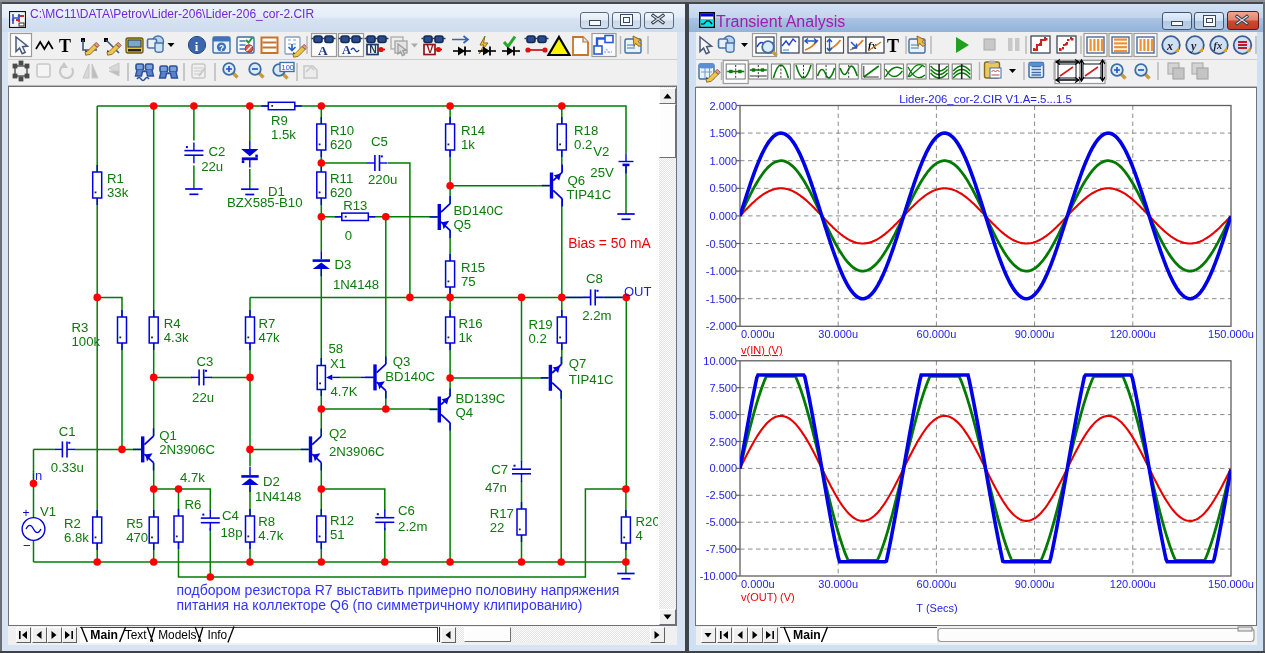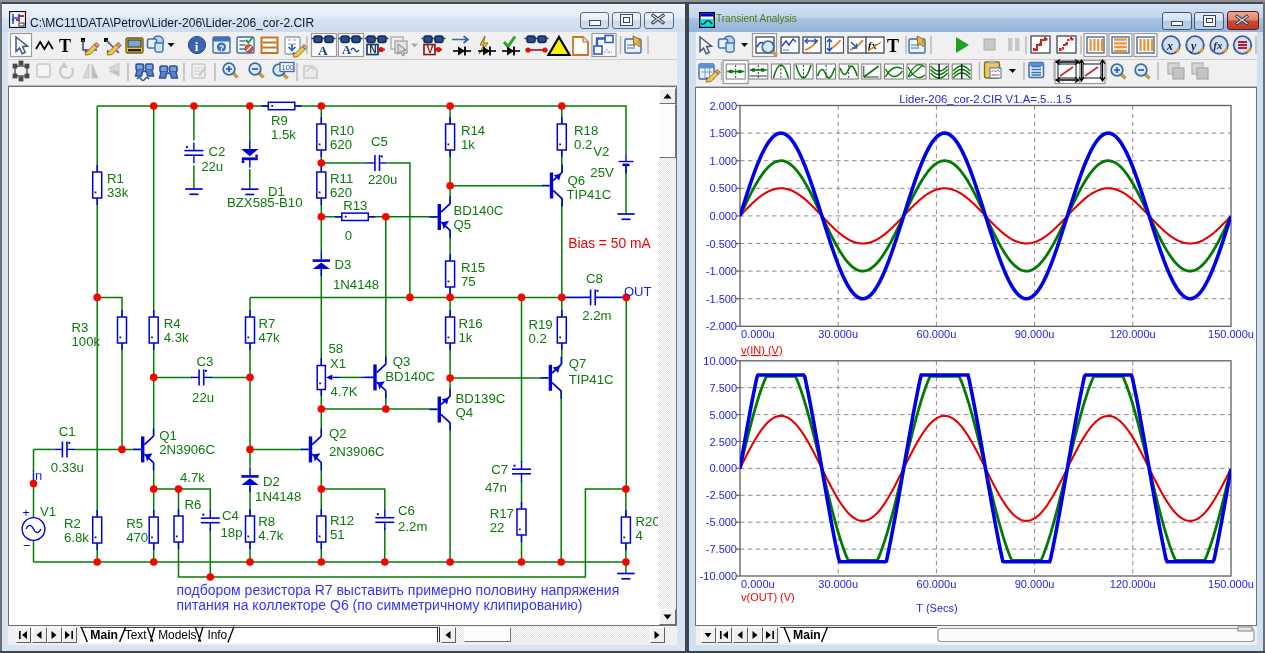--- a/index.html
+++ b/index.html
@@ -10,22 +10,22 @@
 <div class="abs" style="left:0;top:0;width:1265px;height:2px;background:#8e9399;"></div>
     <div class="abs" style="left:0;top:2px;width:1265px;height:2px;background:#45494d;"></div>
     <div class="abs" style="left:0;top:4px;width:687px;height:648px;background:#d8e4f3;"></div>
     <div class="abs" style="left:687px;top:4px;width:578px;height:648px;background:#cfe0f2;"></div>
     <div class="abs" style="left:0;top:2px;width:2px;height:650px;background:#6a6f75;"></div>
     <div class="abs" style="left:685px;top:2px;width:4px;height:650px;background:#3f444a;"></div>
     <div class="abs" style="left:1263px;top:2px;width:2px;height:650px;background:#6a6f75;"></div>
     <div class="abs" style="left:0;top:651px;width:1265px;height:2px;background:#3f4347;"></div>
     <div class="abs" style="left:2px;top:4px;width:683px;height:28px;background:linear-gradient(180deg,#eef3fb 0%,#e3ecf8 45%,#d5e2f2 55%,#cedcef 100%);"></div>
     <div class="abs" style="left:689px;top:4px;width:574px;height:28px;background:linear-gradient(180deg,#d3e1f4 0%,#c2d5ec 48%,#a9c3e3 52%,#93b3d9 100%);"></div>
-    <div class="abs" style="left:30px;top:16px;font-size:12px;color:#0f172a;">C:\MC11\DATA\Petrov\Lider-206\Lider-206_cor-2.CIR</div>
-    <div class="abs" style="left:716px;top:13px;font-size:10px;color:#4d7c0f;">Transient Analysis</div>
+    <div class="abs" style="left:30px;top:7px;font-size:12px;color:#6d28d9;">C:\MC11\DATA\Petrov\Lider-206\Lider-206_cor-2.CIR</div>
+    <div class="abs" style="left:716px;top:13px;font-size:16px;color:#a21caf;">Transient Analysis</div>
     <svg class="abs" style="left:9px;top:11px" width="17" height="17" viewBox="0 0 17 17">
 <rect x="0.5" y="0.5" width="16" height="16" fill="#f6f4f0" stroke="#111" stroke-width="1.2"></rect>
 <path d="M4 3 v10 M4 7 h6 M10 3 v8" stroke="#2a52d8" stroke-width="1.6" fill="none"></path>
 <rect x="11" y="4" width="4" height="2" fill="#e82020"></rect>
       <rect x="7" y="8" width="4" height="2" fill="#e82020"></rect>
 <circle cx="4" cy="9" r="1.3" fill="#2a52d8"></circle>
       <circle cx="10" cy="5" r="1.3" fill="#2a52d8"></circle>
 <rect x="10" y="12" width="5" height="3" fill="#fff" stroke="#000" stroke-width="0.8"></rect>
 </svg>
     <svg class="abs" style="left:699px;top:12px" width="16" height="16" viewBox="0 0 16 16">

